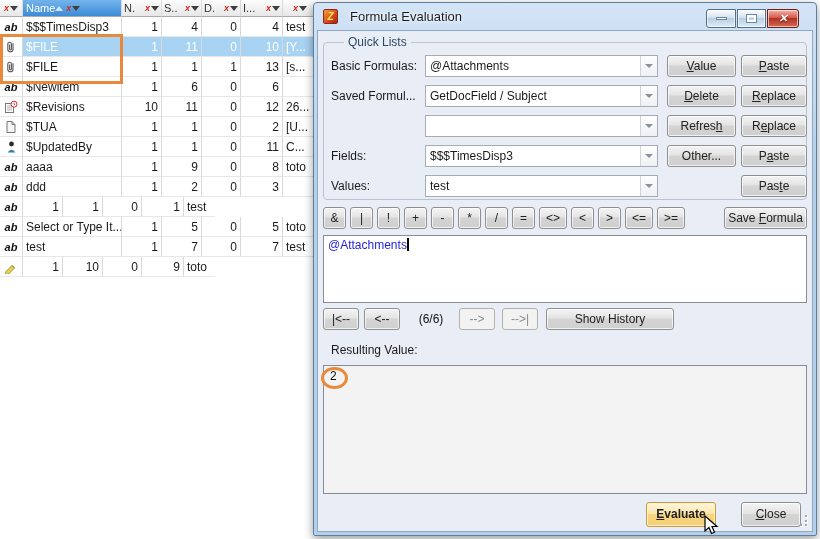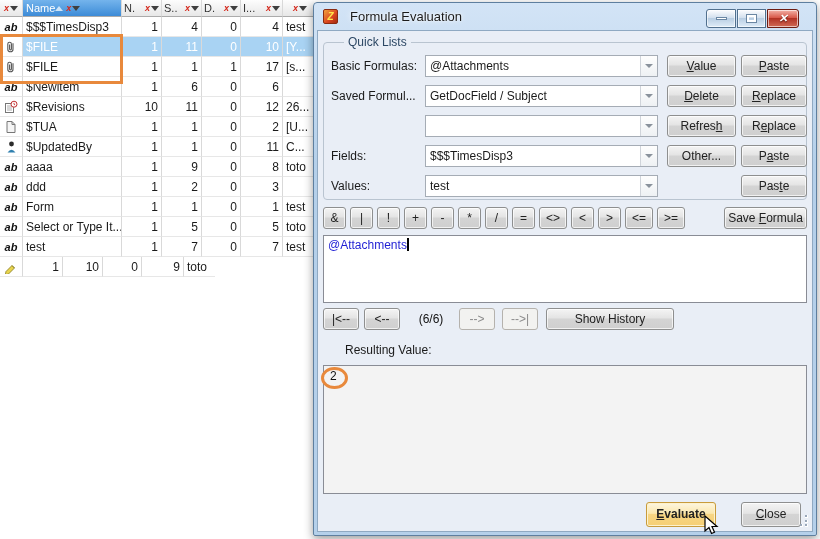--- a/index.html
+++ b/index.html
@@ -72,21 +72,21 @@
 
   .op { position:absolute; top:176px; width:23px; height:22px; }
   .opw { width:28px; }
   .savef { position:absolute; top:176px; left:406px; width:83px; height:22px; }
 
   .formulabox { position:absolute; left:5px; top:204px; width:484px; height:68px; background:#fff; border:1px solid #898c95; padding:2px 4px; color:#1f1fd4; }
   .caret { display:inline-block; width:2px; height:13px; background:#000; vertical-align:-2px; }
   .nb { top:277px; }
   .counter { position:absolute; left:88px; top:277px; width:50px; text-align:center; line-height:22px; color:#111; }
 
-  .reslabel { position:absolute; left:13px; top:312px;margin-left:14px; }
+  .reslabel { position:absolute; left:13px; top:312px; }
   .resbox { position:absolute; left:5px; top:334px; width:484px; height:129px; background:#f3f3f3; border:1px solid #898c95; padding:3px 6px; color:#111; }
   .orange-ellipse { position:absolute; left:3px; top:336px; width:27px; height:22px; border:3px solid #e8893c; border-radius:50%; pointer-events:none; }
 
   .evalbtn { left:328px; top:471px; width:70px; height:25px; line-height:23px; font-weight:bold;
              background:linear-gradient(#fdf6e0,#fbe7ad 45%,#f7d583 50%,#f5cf74); border:1px solid #c89b3c; box-shadow:inset 0 0 0 1px #fdf2cd; }
   .closebtn { left:423px; top:471px; width:60px; height:25px; line-height:23px; }
 
   .grip { position:absolute; right:4px; bottom:4px; width:12px; height:12px; }
   .grip i { position:absolute; width:3px; height:3px; background:#9aa8ba; box-shadow:-1px -1px 0 #fff inset; }
   .grip .g1{ right:0; top:0; } .grip .g2{ right:0; bottom:0; } .grip .g3{ right:5px; bottom:0; } .grip .g4{right:0; top:5px;}
@@ -179,21 +179,21 @@
   <div class="trow">
     <span class="c c0">
         <svg class="rowico" viewBox="0 0 14 14">
           <path d="M9 3.2 v6 a2.6 2.6 0 0 1 -5.2 0 V4 a1.8 1.8 0 0 1 3.6 0 v5 a0.9 0.9 0 0 1 -1.8 0 V4.5" fill="none" stroke="#555" stroke-width="1.1"></path>
         </svg>
       </span>
     <span class="c c1">$FILE</span>
     <span class="c c2 num">1</span>
     <span class="c c3 num">1</span>
     <span class="c c4 num">1</span>
-    <span class="c c5 num">17</span>
+    <span class="c c5 num">13</span>
     <span class="c c6">[s...</span>
   </div>
 
   <div class="trow">
     <span class="c c0">
         <span class="ab">ab</span>
       </span>
     <span class="c c1">$Newitem</span>
     <span class="c c2 num">1</span>
     <span class="c c3 num">6</span>
@@ -270,21 +270,20 @@
     <span class="c c3 num">2</span>
     <span class="c c4 num">0</span>
     <span class="c c5 num">3</span>
     <span class="c c6"></span>
   </div>
 
   <div class="trow">
     <span class="c c0">
         <span class="ab">ab</span>
       </span>
-    <span class="c c1">Form</span>
     <span class="c c2 num">1</span>
     <span class="c c3 num">1</span>
     <span class="c c4 num">0</span>
     <span class="c c5 num">1</span>
     <span class="c c6">test</span>
   </div>
 
   <div class="trow">
     <span class="c c0">
         <span class="ab">ab</span>

